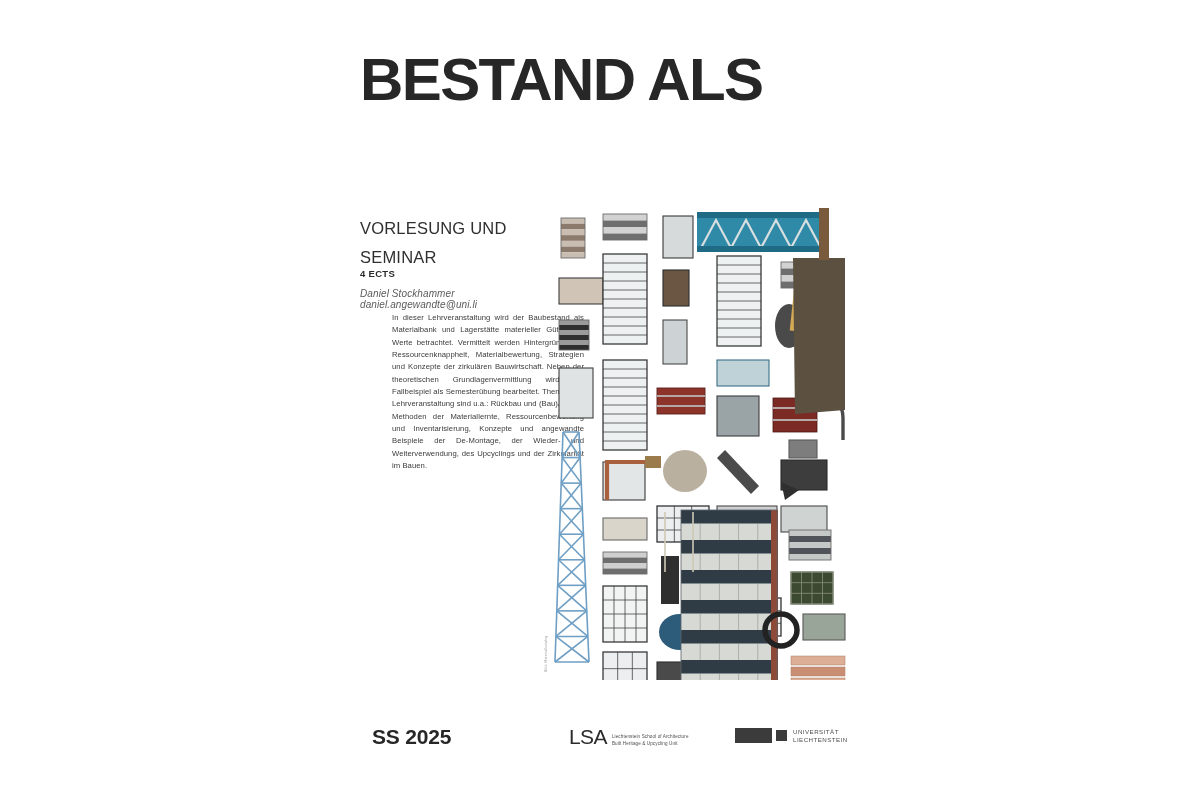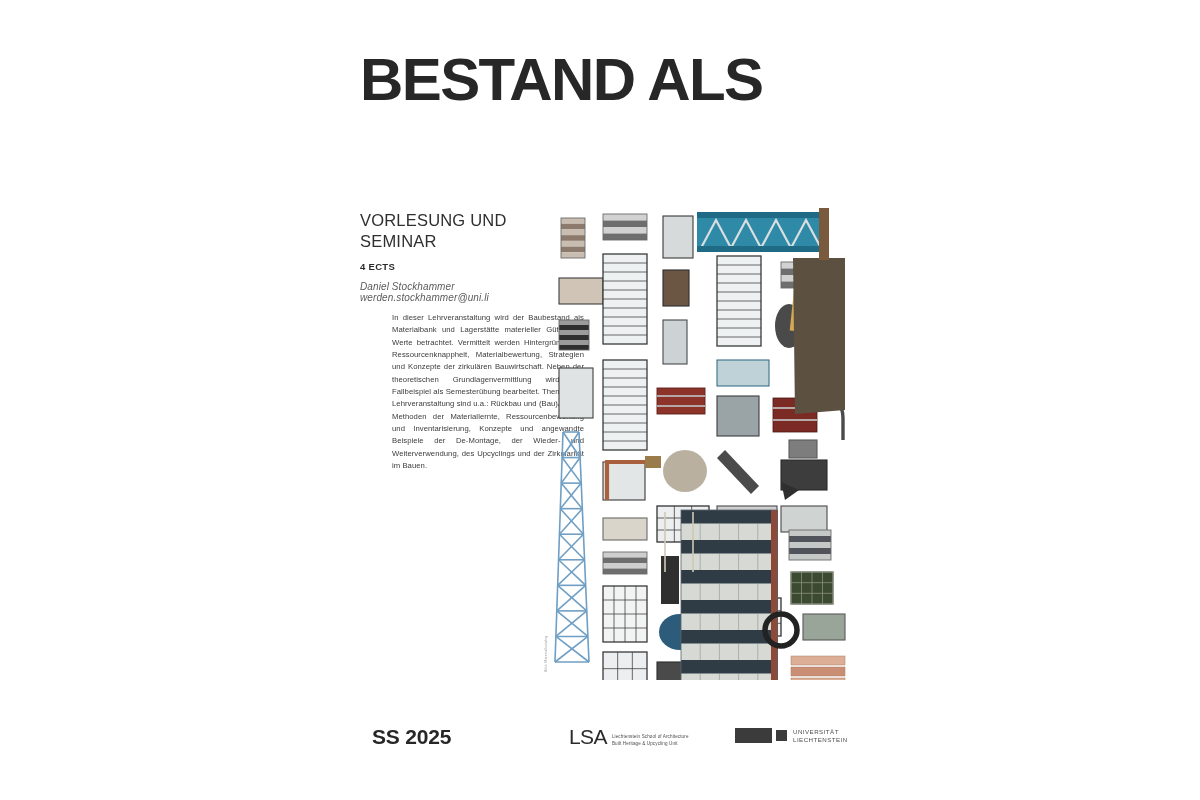--- a/index.html
+++ b/index.html
@@ -46,23 +46,23 @@
     left: 360px;
     top: 210px;
     width: 200px;
   }
   .subtitle-line {
     font-size: 16.5px;
     line-height: 21px;
     font-weight: 400;
     color: #2f2f2f;
     letter-spacing: 0.2px;
+    margin-top: 8px;
   }
   #ects {
-    margin-top: 9px;
     font-size: 9.5px;
     font-weight: 700;
     color: #2b2b2b;
     letter-spacing: 0.3px;
   }
   #author-block {
     margin-top: 10px;
   }
   .author-line {
     font-size: 10px;
@@ -194,21 +194,21 @@
   <div id="title-block">
     <div class="title-line">BESTAND ALS</div>
   </div>
 
   <div id="subtitle-block">
     <div class="subtitle-line">VORLESUNG UND</div>
     <div class="subtitle-line">SEMINAR</div>
     <div id="ects">4 ECTS</div>
     <div id="author-block">
       <div class="author-line">Daniel Stockhammer</div>
-      <div class="author-line">werden.stockhammer@uni.li</div>
+      <div class="author-line">daniel.angewandte@uni.li</div>
     </div>
   </div>
 
   <div id="body-text">In dieser Lehrveranstaltung wird der Baubestand als Materialbank und Lagerstätte materieller Güter und Werte betrachtet. Vermittelt werden Hintergründe zur Ressourcenknappheit, Materialbewertung, Strategien und Konzepte der zirkulären Bauwirtschaft. Neben der theoretischen Grundlagenvermittlung wird ein Fallbeispiel als Semesterübung bearbeitet. Themen der Lehrveranstaltung sind u.a.: Rückbau und (Bau)Abfälle, Methoden der Materiallernte, Ressourcenbewertung und Inventarisierung, Konzepte und angewandte Beispiele der De-Montage, der Wieder- und Weiterverwendung, des Upcyclings und der Zirkularität im Bauen.</div>
 
   <div id="collage">
     <svg id="collage-canvas" viewBox="0 0 305 480" preserveAspectRatio="none">
         <g>
           <rect x="16" y="18" width="24" height="5.714285714285714" fill="#c9bdb2"></rect>
           <rect x="16" y="23.714285714285715" width="24" height="5.714285714285714" fill="#8c7a6c"></rect>

